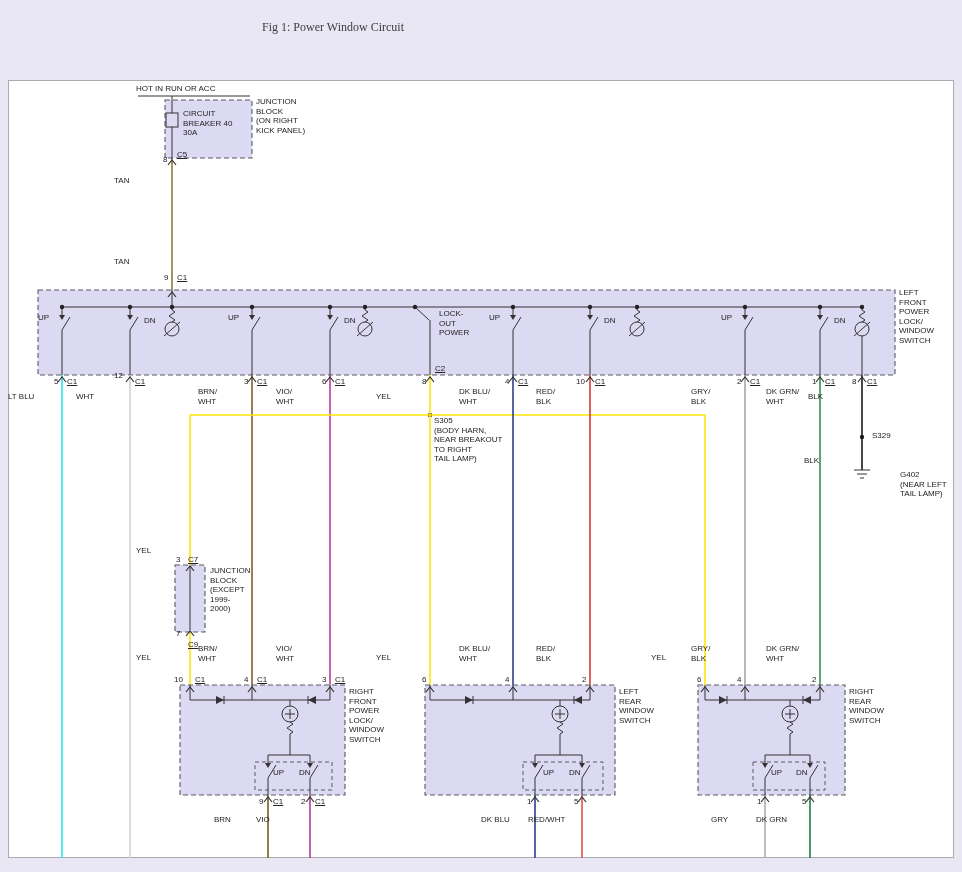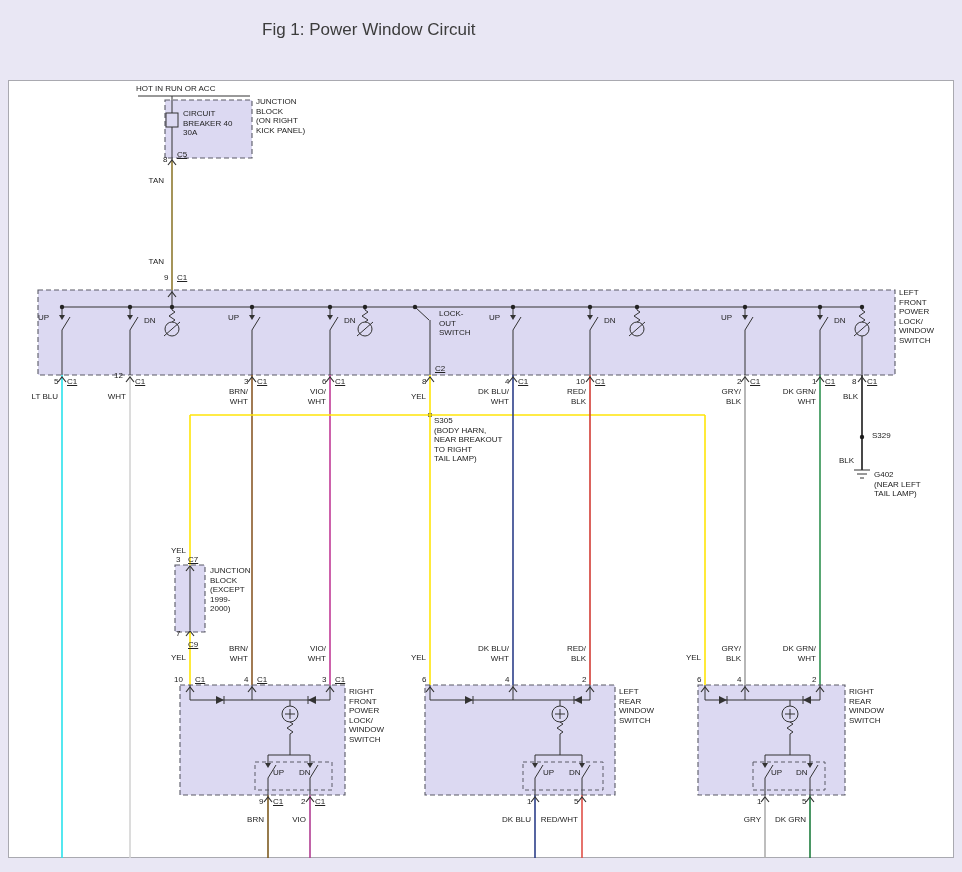--- a/index.html
+++ b/index.html
@@ -1,22 +1,22 @@
 <!DOCTYPE html>
 <html><head>
 <meta charset="utf-8">
 <style>
   html,body{margin:0;padding:0;}
   body{background:#e9e7f4;font-family:"Liberation Sans",sans-serif;}
   #stage{position:relative;width:962px;height:872px;overflow:hidden;background:#e9e7f4;}
-  .title{position:absolute;left:262px;top:20px;font-size:17px;color:#3c3c3c;}
+  .title{position:absolute;left:262px;top:20px;font-size:12px;color:#3c3c3c;font-family:Liberation Serif, serif;}
   .panel{position:absolute;left:8px;top:80px;width:944px;height:776px;background:#ffffff;border:1px solid #a9a9b0;}
   svg.layer{position:absolute;left:0;top:0;}
   .lbl{position:absolute;font-size:8px;line-height:9.5px;color:#222;white-space:pre-line;}
-  .r{width:50px;text-align:right;}
+  .r{width:50px;}
   .conn{text-decoration:underline;}
   .s{stroke:#333;stroke-width:1;fill:none;}
   .bus{stroke:#333;stroke-width:1.2;fill:none;}
   .w{stroke-width:1.6;fill:none;}
   .dbox{fill:#dcd9f2;stroke:#5a5a66;stroke-width:1.1;stroke-dasharray:5 3;}
   .dboxnf{fill:none;stroke:#5a5a66;stroke-width:1;stroke-dasharray:4 3;}
 </style>
 </head>
 <body>
 
@@ -257,21 +257,21 @@
   <div class="lbl" style="left:38px;top:313px">UP</div>
   <div class="lbl" style="left:144px;top:316px">DN</div>
   <div class="lbl" style="left:228px;top:313px">UP</div>
   <div class="lbl" style="left:344px;top:316px">DN</div>
   <div class="lbl" style="left:489px;top:313px">UP</div>
   <div class="lbl" style="left:604px;top:316px">DN</div>
   <div class="lbl" style="left:721px;top:313px">UP</div>
   <div class="lbl" style="left:834px;top:316px">DN</div>
   <div class="lbl" style="left:439px;top:309px">LOCK-
 OUT
-SWITCH</div>
+POWER</div>
   <div class="lbl" style="left:899px;top:288px">LEFT
 FRONT
 POWER
 LOCK/
 WINDOW
 SWITCH</div>
 
   <div class="lbl" style="left:54px;top:377px">5</div>
   <div class="lbl conn" style="left:67px;top:377px">C1</div>
   <div class="lbl" style="left:114px;top:371px">12</div>
@@ -310,21 +310,21 @@
 WHT</div>
   <div class="lbl r" style="left:808px;top:392px">BLK</div>
 
   <div class="lbl" style="left:434px;top:416px">S305
 (BODY HARN,
 NEAR BREAKOUT
 TO RIGHT
 TAIL LAMP)</div>
   <div class="lbl" style="left:872px;top:431px">S329</div>
   <div class="lbl r" style="left:804px;top:456px">BLK</div>
-  <div class="lbl" style="left:874px;top:470px">G402
+  <div class="lbl" style="left:900px;top:470px">G402
 (NEAR LEFT
 TAIL LAMP)</div>
 
   <div class="lbl r" style="left:136px;top:546px">YEL</div>
   <div class="lbl" style="left:176px;top:555px">3</div>
   <div class="lbl conn" style="left:188px;top:555px">C7</div>
   <div class="lbl" style="left:210px;top:566px">JUNCTION
 BLOCK
 (EXCEPT
 1999-

